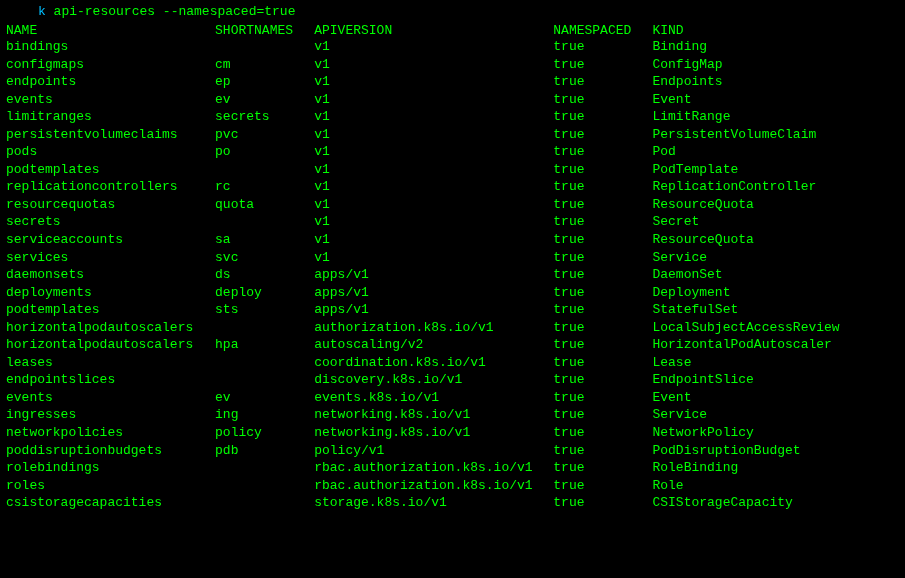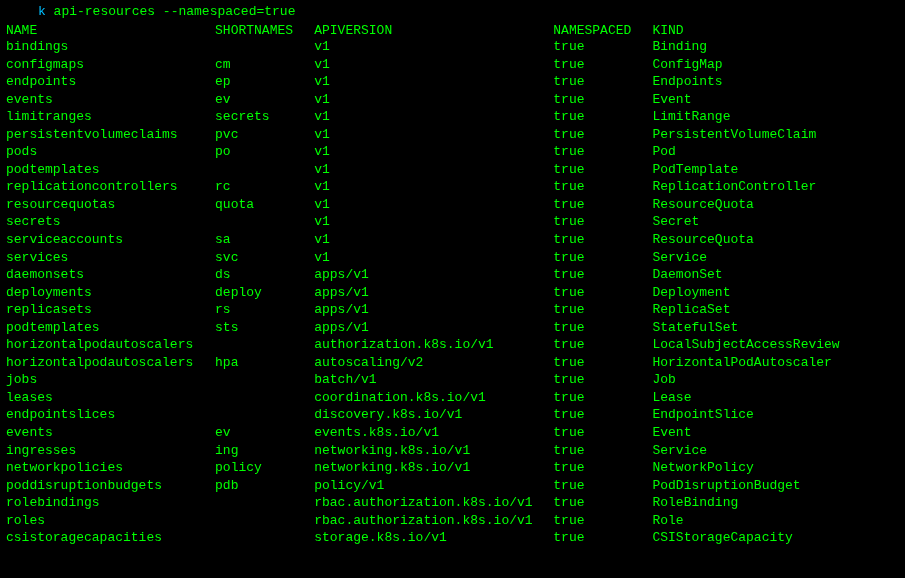--- a/index.html
+++ b/index.html
@@ -169,53 +169,39 @@
           <td class="col-kind">DaemonSet</td>
         </tr>
         <tr>
           <td class="col-name">deployments</td>
           <td class="col-short">deploy</td>
           <td class="col-api">apps/v1</td>
           <td class="col-ns">true</td>
           <td class="col-kind">Deployment</td>
         </tr>
         <tr>
-          <td class="col-name">replicasets</td>
-          <td class="col-short">rs</td>
-          <td class="col-api">apps/v1</td>
-          <td class="col-ns">true</td>
-          <td class="col-kind">ReplicaSet</td>
-        </tr>
-        <tr>
           <td class="col-name">podtemplates</td>
           <td class="col-short">sts</td>
           <td class="col-api">apps/v1</td>
           <td class="col-ns">true</td>
           <td class="col-kind">StatefulSet</td>
         </tr>
         <tr>
           <td class="col-name">horizontalpodautoscalers</td>
           <td class="col-short"></td>
           <td class="col-api">authorization.k8s.io/v1</td>
           <td class="col-ns">true</td>
           <td class="col-kind">LocalSubjectAccessReview</td>
         </tr>
         <tr>
           <td class="col-name">horizontalpodautoscalers</td>
           <td class="col-short">hpa</td>
           <td class="col-api">autoscaling/v2</td>
           <td class="col-ns">true</td>
           <td class="col-kind">HorizontalPodAutoscaler</td>
-        </tr>
-        <tr>
-          <td class="col-name">jobs</td>
-          <td class="col-short"></td>
-          <td class="col-api">batch/v1</td>
-          <td class="col-ns">true</td>
-          <td class="col-kind">Job</td>
         </tr>
         <tr>
           <td class="col-name">leases</td>
           <td class="col-short"></td>
           <td class="col-api">coordination.k8s.io/v1</td>
           <td class="col-ns">true</td>
           <td class="col-kind">Lease</td>
         </tr>
         <tr>
           <td class="col-name">endpointslices</td>

